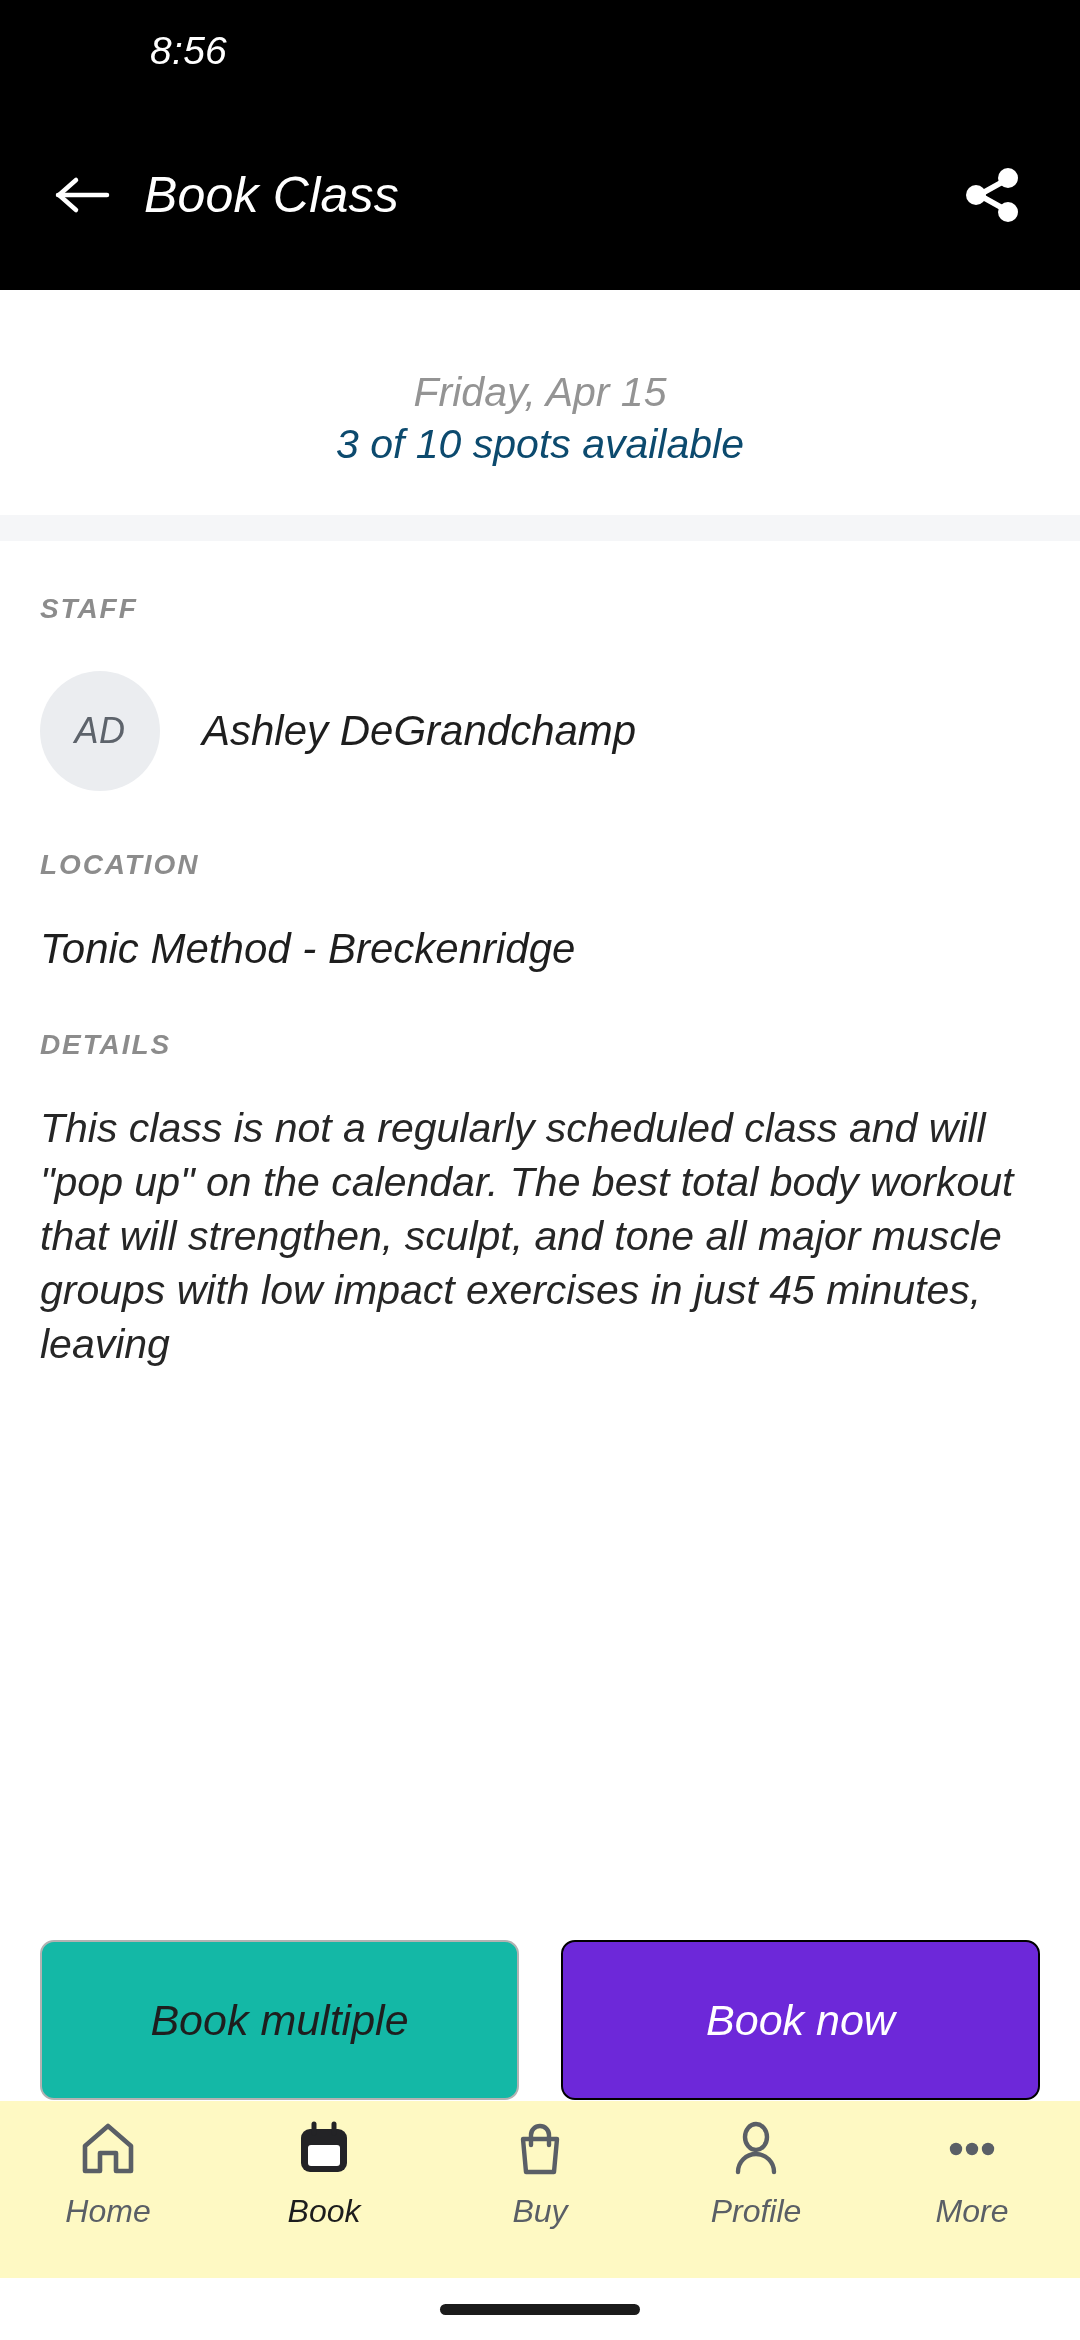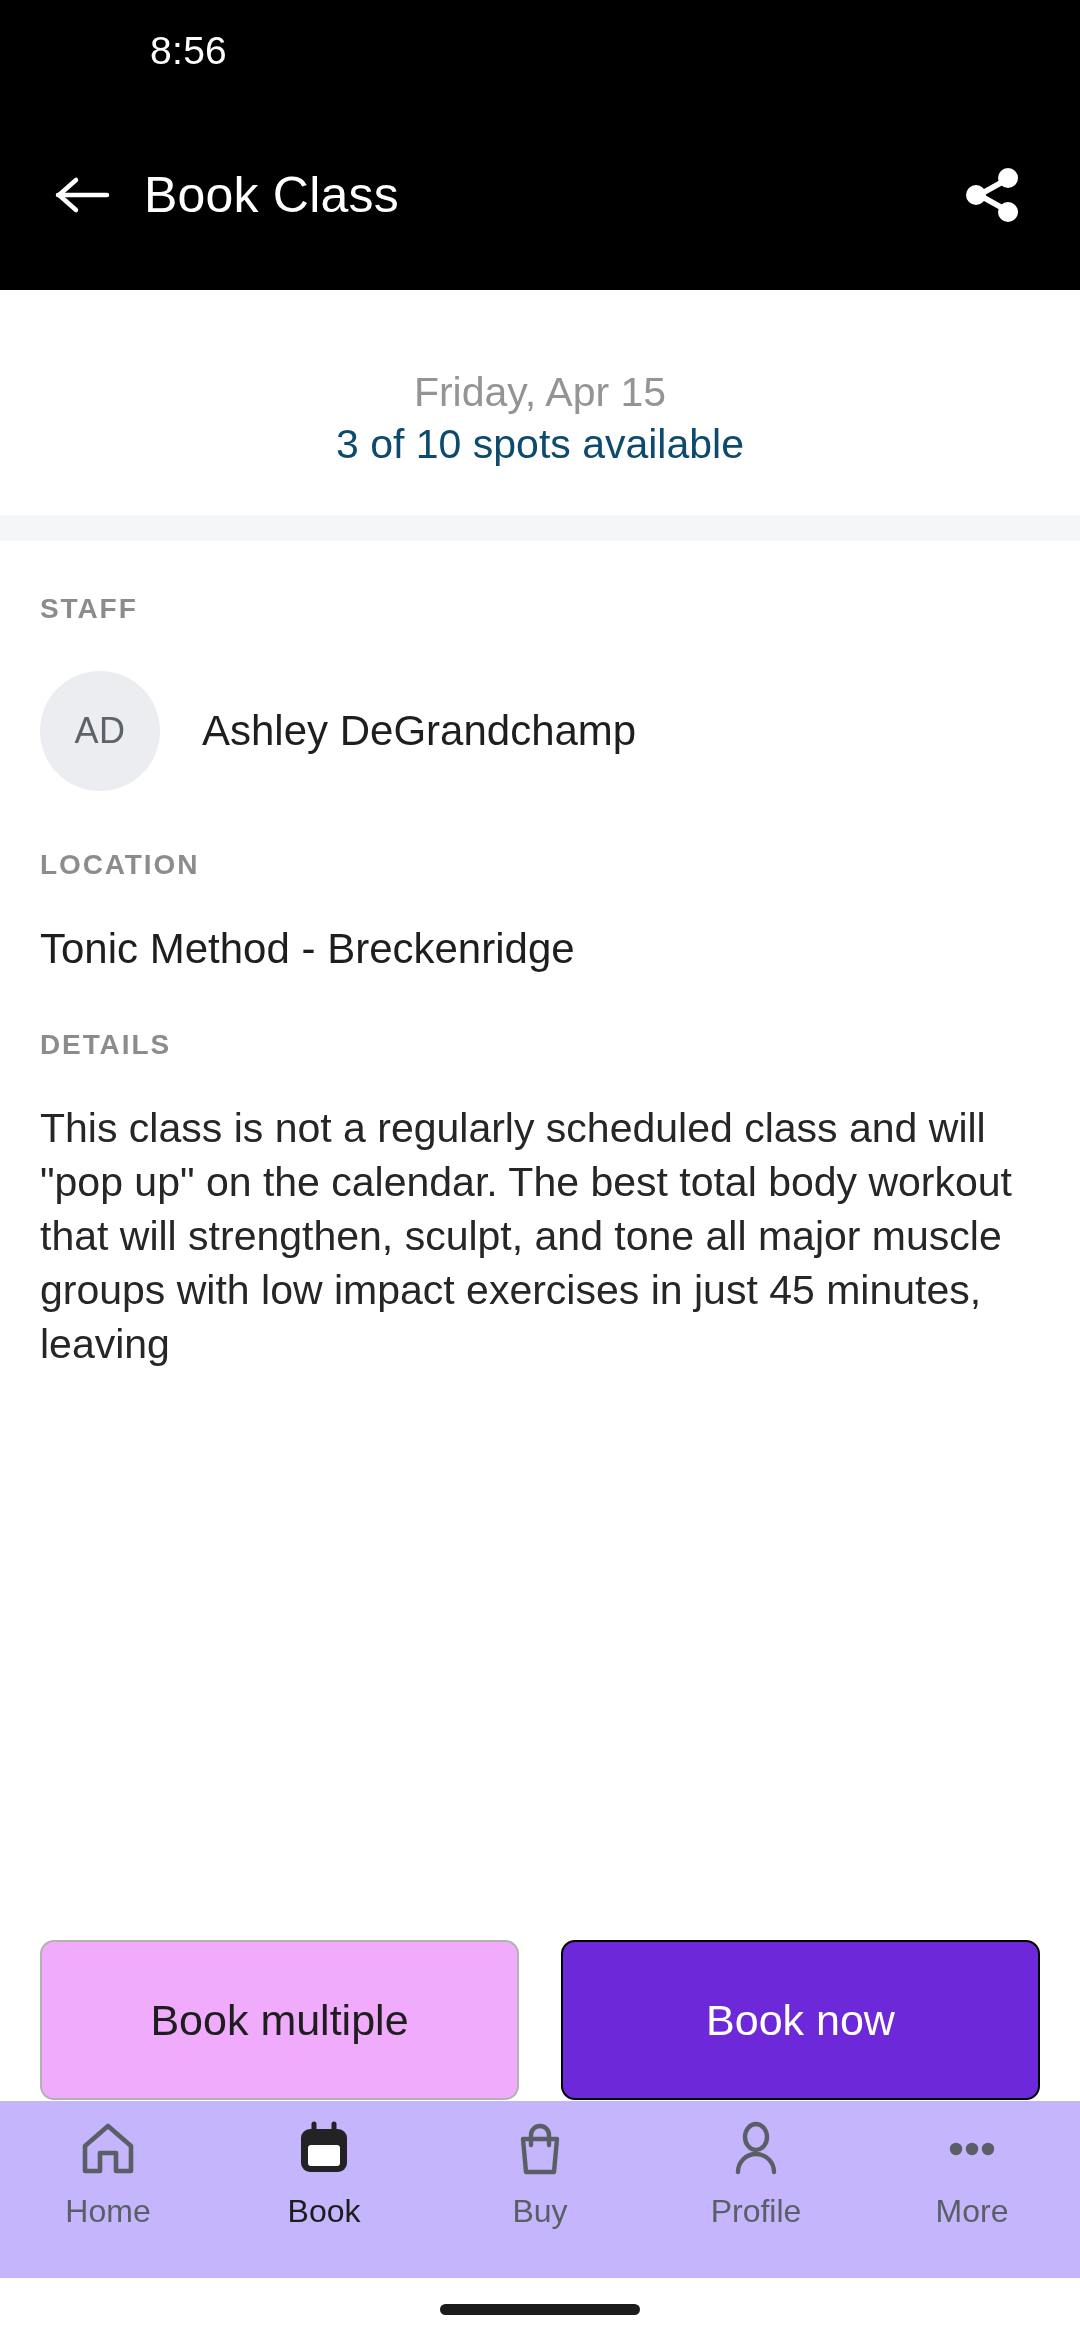--- a/index.html
+++ b/index.html
@@ -2,21 +2,21 @@
 <html><head>
 <meta charset="utf-8">
 <style>
   * { margin:0; padding:0; box-sizing:border-box; }
   html, body { width:1080px; height:2340px; }
   body {
     font-family: "Liberation Sans", sans-serif;
     background:#ffffff;
     overflow:hidden;
   }
-  .phone { position:relative; width:1080px; height:2340px; display:flex; flex-direction:column; background:#fff; }
+  .phone { position:relative; width:1080px; height:2340px; display:flex; flex-direction:column; background:#fff;font-style:italic; }
 
   
   .statusbar {
     height:100px; background:#000; color:#fff;
     display:flex; align-items:center;
     flex:0 0 auto;
   }
   .status-time {
     margin-left:150px; font-size:39px; letter-spacing:0.3px; line-height:1;
   }
@@ -81,26 +81,26 @@
 
   
   .actions {
     display:flex; gap:42px; padding:0 40px; margin-top:42px; flex:0 0 auto;
   }
   .btn {
     flex:1 1 0; height:160px; border-radius:14px;
     display:flex; align-items:center; justify-content:center;
     font-size:43px; cursor:pointer; user-select:none;
   }
-  .btn-outline { background:#f0abfc; border:2.5px solid #b2b2b2; color:#1e1e1e; }
+  .btn-outline { background:#14b8a6; border:2.5px solid #b2b2b2; color:#1e1e1e; }
   .btn-solid { background:#6d28d9; border:2.5px solid #000; color:#fff; }
 
   
   .navbar {
-    height:178px; display:flex; align-items:flex-start; background:#c4b5fd;
+    height:178px; display:flex; align-items:flex-start; background:#fef9c3;
     border-top:1px solid #ffffff; flex:0 0 auto; padding-top:16px;
   }
   .nav-item {
     flex:1 1 0; display:flex; flex-direction:column; align-items:center;
     cursor:pointer; gap:14px;
   }
   .nav-icon { height:64px; display:flex; align-items:center; justify-content:center; }
   .nav-label { font-size:32px; color:#5a5f66; line-height:1; }
   .nav-item.active .nav-label { color:#1d1d1d; }
 

